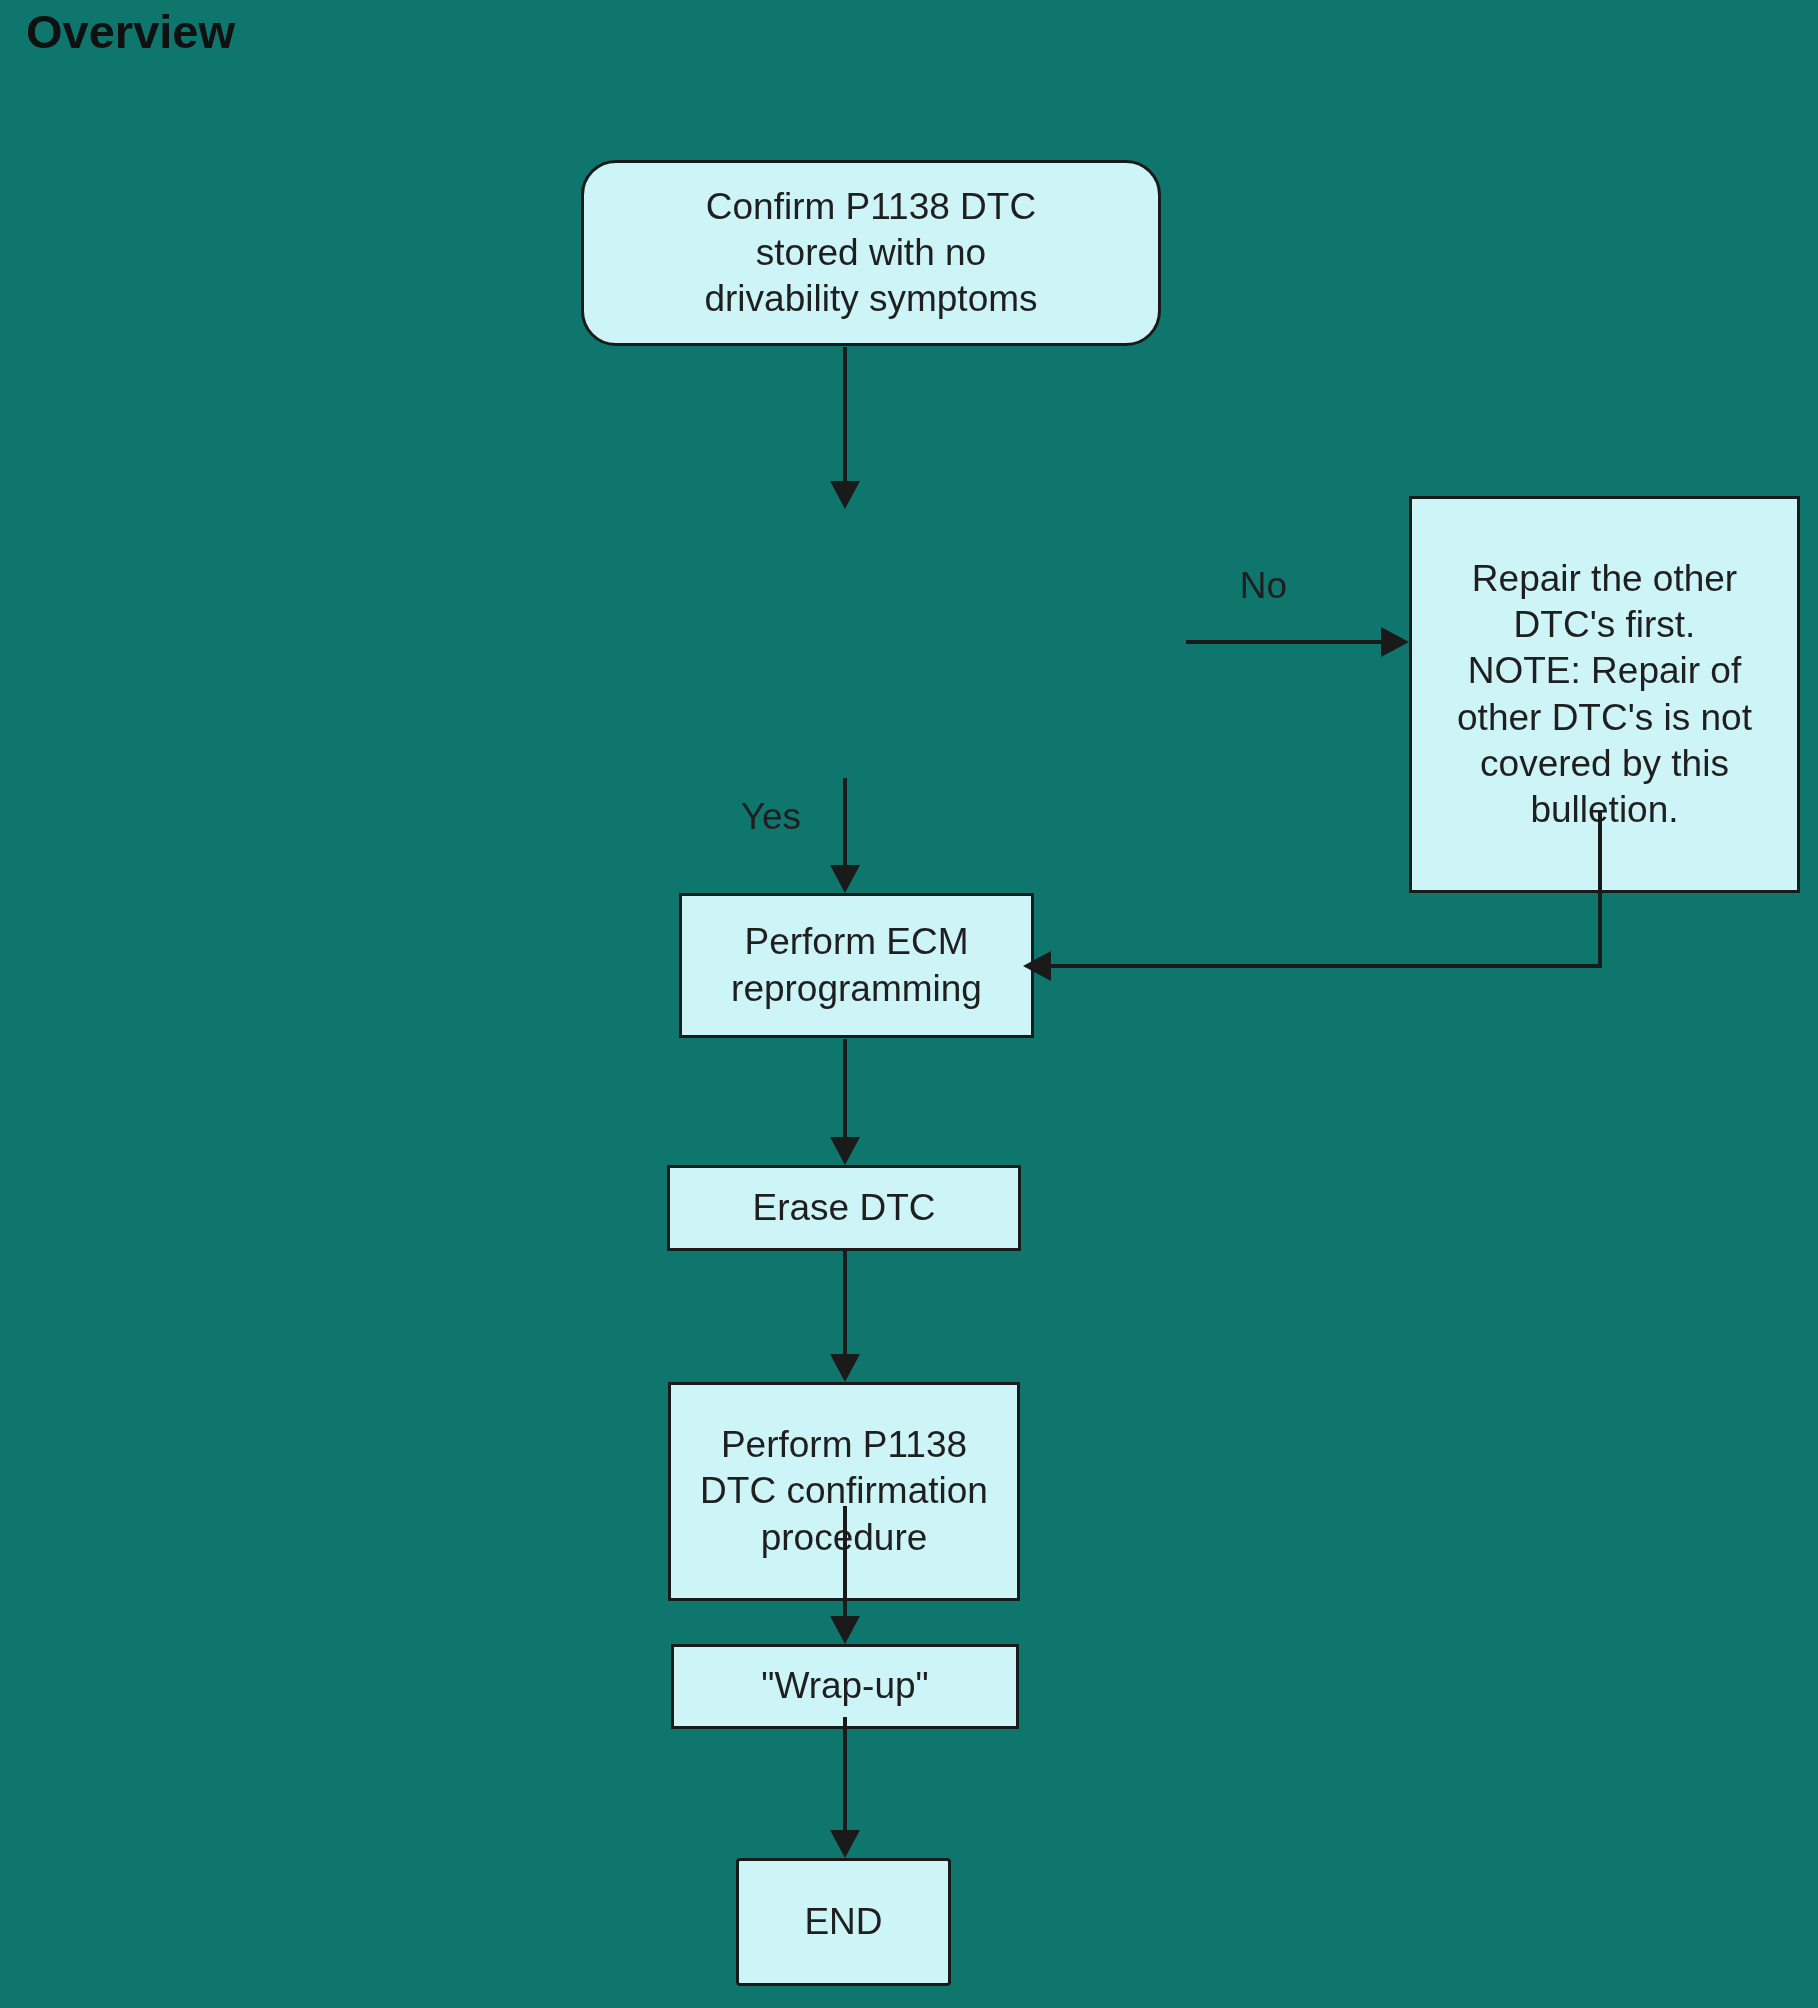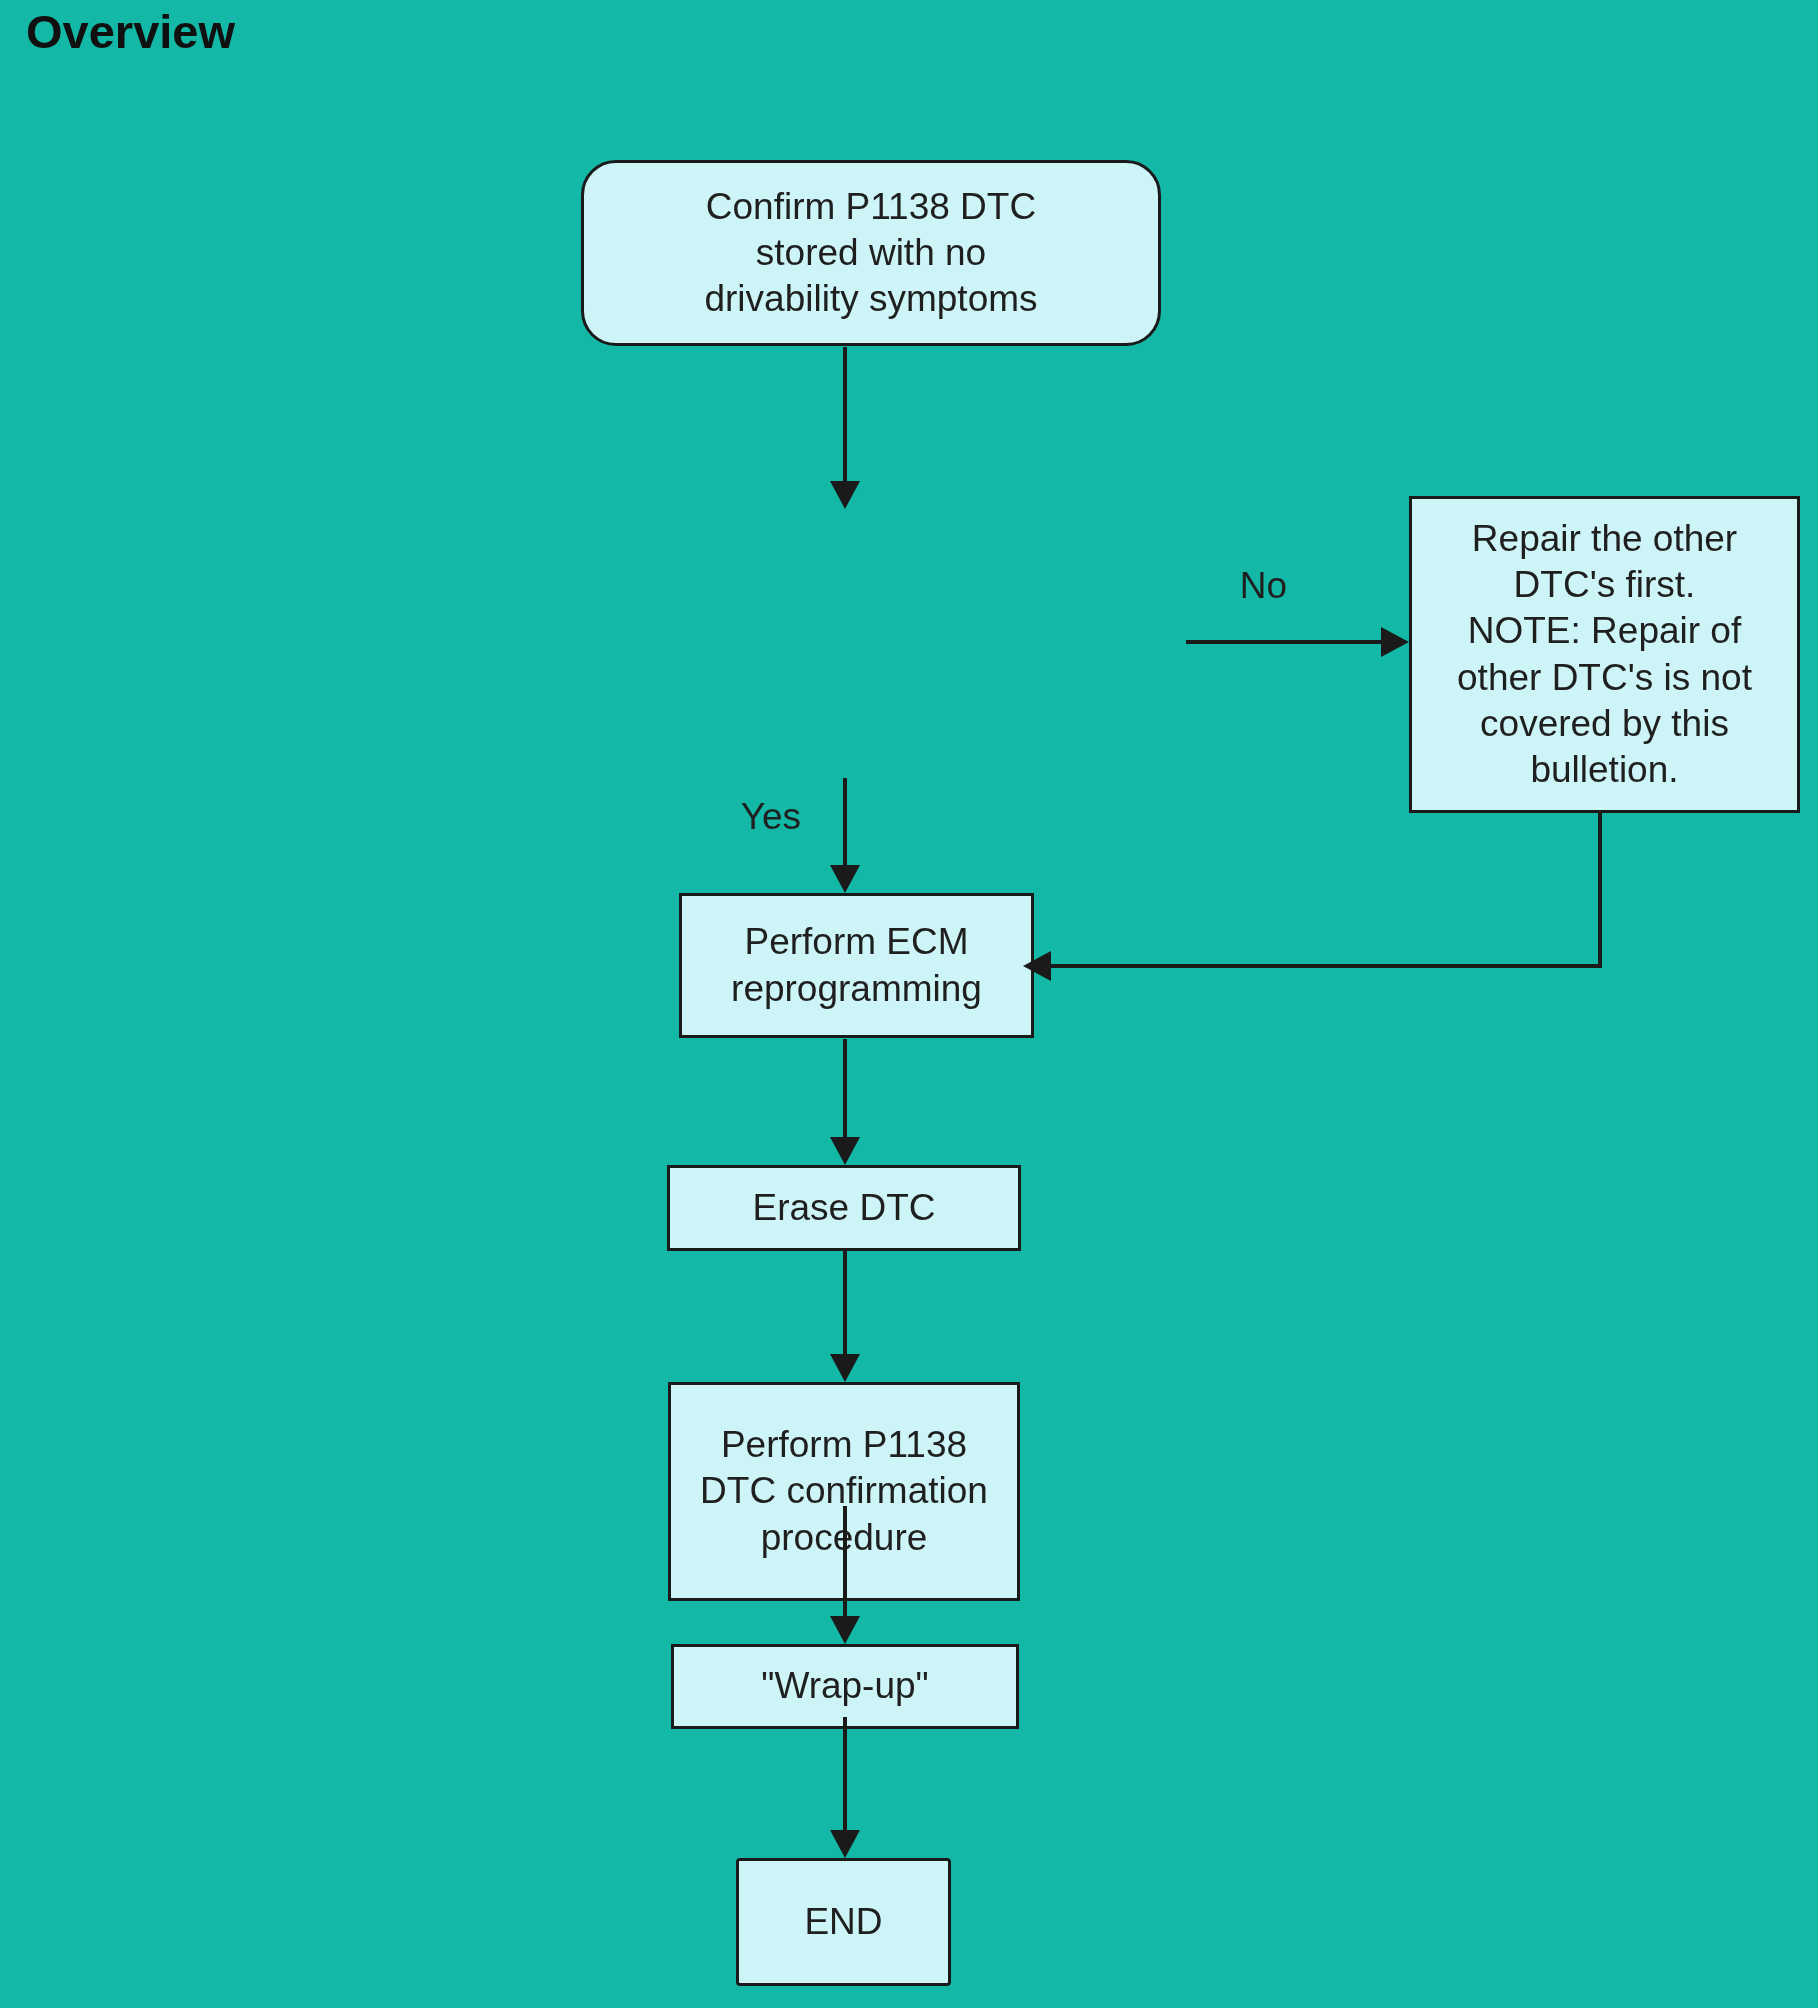--- a/index.html
+++ b/index.html
@@ -1,17 +1,17 @@
 <!DOCTYPE html>
 <html style="font-size:15px"><head>
 <meta charset="utf-8">
 <style>
   html,body{margin:0;padding:0;background:#fdfdfd;}
   .canvas{
-    position:relative;width:1819px;height:2009px;background:#14b8a6;overflow:hidden;
+    position:relative;width:1819px;height:2009px;background:#0f766e;overflow:hidden;
     font-family:"Liberation Sans", sans-serif;color:#1f1f1f;
   }
   .page-title{
     position:absolute;left:26px;top:3.7px;font-size:47px;font-weight:bold;color:#101010;
     letter-spacing:0px;
   }
   .node{
     position:absolute;box-sizing:border-box;background:#cdf4f6;border:3.7px solid #1a1a1a;
     display:flex;align-items:center;justify-content:center;text-align:center;
     white-space:pre-line;font-size:37px;line-height:1.25;z-index:2;
@@ -51,21 +51,21 @@
 drivability symptoms</div>
 
   <div class="vline" style="left:843px;top:347px;height:136px;"></div>
   <div class="arr-down" style="left:830px;top:481px;"></div>
 
 
   <div class="edge-label lbl-no">No</div>
   <div class="hline" style="left:1186px;top:640px;width:195px;"></div>
   <div class="arr-right" style="left:1381px;top:627px;"></div>
 
-  <div class="node" style="left:1409px;top:496px;width:391px;height:317px;">Repair the other
+  <div class="node" style="left:1409px;top:496px;width:391px;height:397px;">Repair the other
 DTC's first.
 NOTE: Repair of
 other DTC's is not
 covered by this
 bulletion.</div>
 
   <div class="vline" style="left:1598px;top:811px;height:157px;"></div>
   <div class="hline" style="left:1051px;top:964px;width:551px;"></div>
   <div class="arr-left" style="left:1023px;top:951px;"></div>
 

